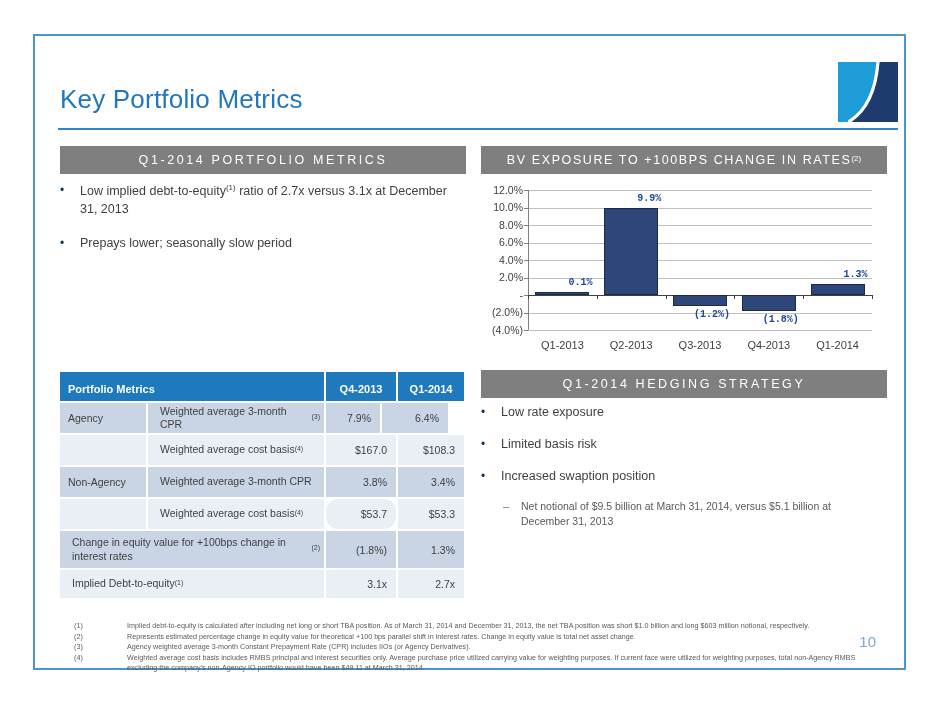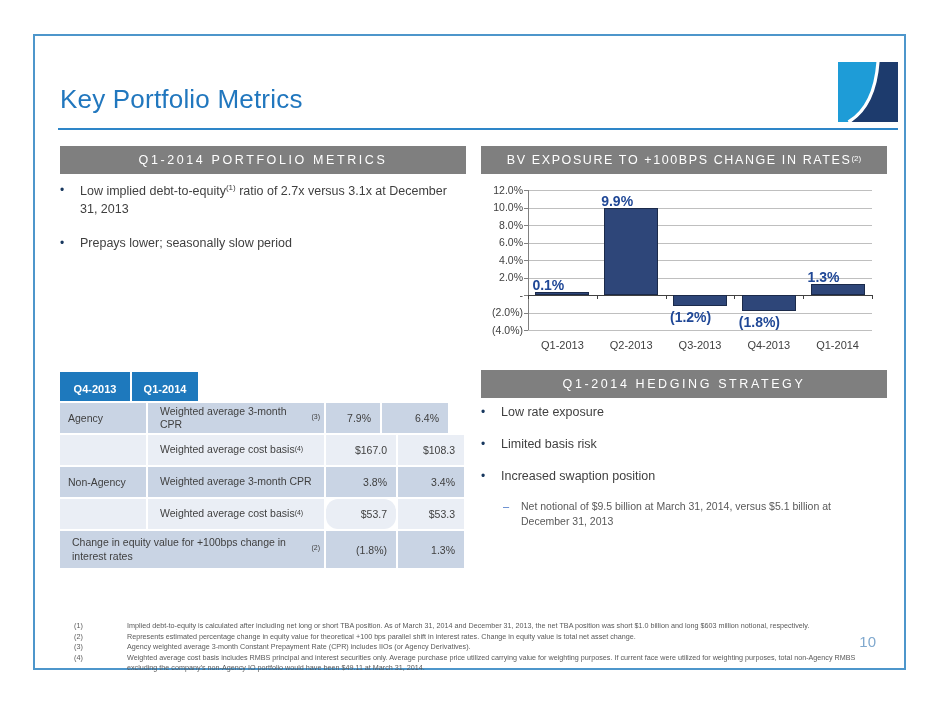--- a/index.html
+++ b/index.html
@@ -30,21 +30,21 @@
   
   #chart{position:absolute;left:481px;top:178px;width:406px;height:182px;}
   #chart .grid{position:absolute;height:1px;background:#bfbfbf;}
   #chart .zero{position:absolute;height:1px;background:#404040;}
   #chart .yaxis{position:absolute;width:1px;background:#808080;}
   #chart .ytick{position:absolute;height:1px;width:4px;background:#808080;}
   #chart .zerotick{position:absolute;width:1px;height:4px;background:#404040;}
   #chart .ylab{position:absolute;width:42px;text-align:right;font-size:10.5px;color:#404040;}
   #chart .xlab{position:absolute;text-align:center;font-size:11px;color:#404040;}
   #chart .bar{position:absolute;background:#2e4679;border:1px solid #1b2a4a;box-sizing:border-box;}
-  #chart .blabel{position:absolute;width:60px;text-align:left;font-size:14px;font-weight:bold;color:#1f4796;}
+  #chart .blabel{position:absolute;width:60px;text-align:right;font-size:10px;font-weight:bold;color:#1f4796;font-family:Liberation Mono, monospace;}
   
   #table{position:absolute;left:60px;top:372px;width:406px;}
   .trow{display:flex;margin-bottom:2px;}
   .cell{box-sizing:border-box;display:flex;align-items:center;font-size:10.5px;color:#3f3f3f;}
   .cell+.cell{margin-left:2px;}
   .cell sup{font-size:7px;position:relative;top:-1px;}
   .thead .cell{background:#1e79bd;color:#fff;font-weight:bold;font-size:11px;align-items:flex-end;padding-bottom:6px;}
   .c-label{padding-left:8px;}
   .c-center{justify-content:center;}
   .c-val{justify-content:flex-end;padding-right:9px;}
@@ -146,20 +146,21 @@
       <div class="bar" style="left: 260.8px; top: 117px; width: 54px; height: 15.8px;"></div>
       <div class="blabel" style="left: 257.8px; top: 135.8px;">(1.8%)</div>
       <div class="xlab" style="left: 253.4px; width: 68.8px; top: 161px;">Q4-2013</div>
       <div class="bar" style="left: 329.6px; top: 105.6px; width: 54px; height: 11.4px;"></div>
       <div class="blabel" style="left: 326.6px; top: 90.6px;">1.3%</div>
       <div class="xlab" style="left: 322.2px; width: 68.8px; top: 161px;">Q1-2014</div>
     </div>
 
   <div id="table">
       <div class="trow thead" style="height: 29px;">
+        <div class="cell c-label" style="width: 264px; height: 29px;">Portfolio Metrics</div>
         <div class="cell c-center" style="width: 70px; height: 29px;">Q4-2013</div>
         <div class="cell c-center" style="width: 66px; height: 29px;">Q1-2014</div>
       </div>
       <div class="trow dark" style="height: 30px;">
         <div class="cell c-label" style="width: 86px; height: 30px;">Agency</div>
         <div class="cell c-label c-metric" style="width: 176px; height: 30px;">
           <span>Weighted average 3-month CPR</span>
           <sup>(3)</sup>
         </div>
         <div class="cell c-val" style="width: 54px; height: 30px;">7.9%</div>
@@ -192,20 +193,28 @@
         <div class="cell c-val" style="width: 66px; height: 30px;">$53.3</div>
       </div>
       <div class="trow dark" style="height: 37px;">
         <div class="cell c-label c-metric" style="width: 264px; height: 37px;">
           <span>Change in equity value for +100bps change in interest rates</span>
           <sup>(2)</sup>
         </div>
         <div class="cell c-val" style="width: 70px; height: 37px;">(1.8%)</div>
         <div class="cell c-val" style="width: 66px; height: 37px;">1.3%</div>
       </div>
+      <div class="trow light" style="height: 28px;">
+        <div class="cell c-label c-metric" style="width: 264px; height: 28px;">
+          <span>Implied Debt-to-equity</span>
+          <sup>(1)</sup>
+        </div>
+        <div class="cell c-val" style="width: 70px; height: 28px;">3.1x</div>
+        <div class="cell c-val" style="width: 66px; height: 28px;">2.7x</div>
+      </div>
     </div>
 
   <div class="gbar" id="hdr-hedge">
     <span class="gtxt">Q1-2014 HEDGING STRATEGY</span>
   </div>
 
   <div class="bullets" id="hedge-bullets">
       <div>
         <div class="bullet">
           <span class="marker">•</span>

